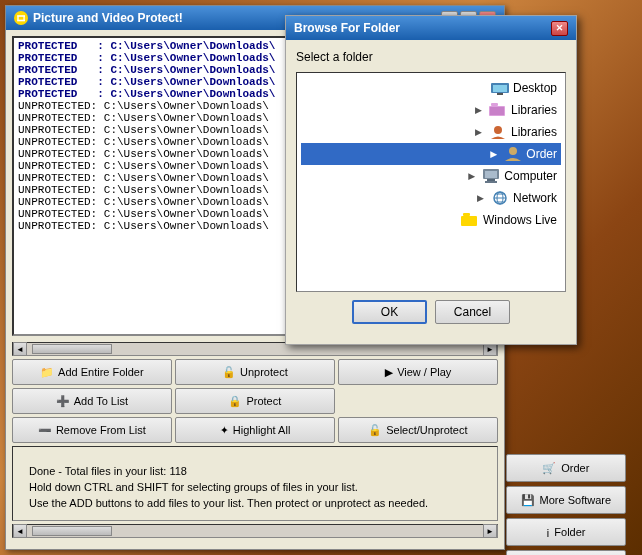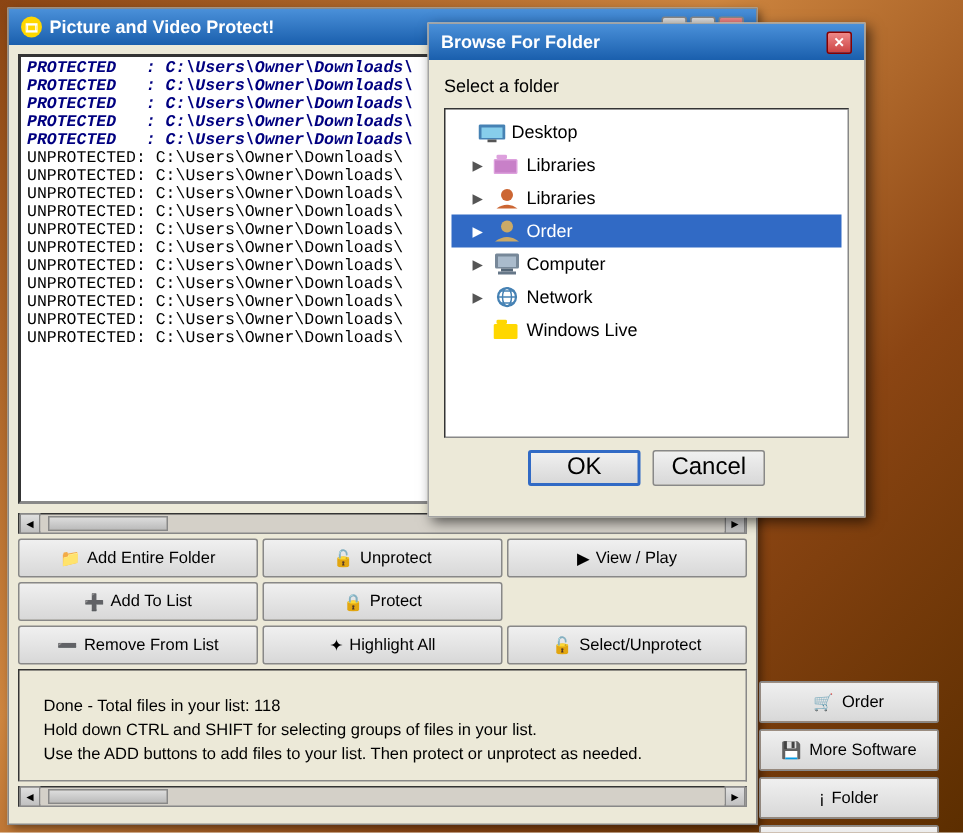--- a/index.html
+++ b/index.html
@@ -71,21 +71,21 @@
       justify-content: center;
       cursor: pointer;
       color: #333;
     }
 
     .title-btn.close-btn {
       background: linear-gradient(to bottom, #e88, #c44);
       color: white;
     }
 
-    .file-row-protected { color: #000080; font-weight: bold; font-style: italic; }
+    .file-row-protected { color: #000080; font-weight: bold; }
     .file-row-unprotected { color: #000; }
 
     
     .file-list-scroll-wrap {
       display: flex;
       height: 300px;
       margin: 6px;
       border: 2px inset #888;
       background: white;
     }
@@ -257,20 +257,21 @@
       overflow: hidden;
     }
 
     .tree-item {
       display: flex;
       align-items: center;
       padding: 2px 4px;
       cursor: pointer;
       height: 22px;
       gap: 4px;
+      justify-content: flex-end;
     }
     .tree-item.selected { background: #316AC5; color: white; }
 
     .tree-arrow {
       width: 10px;
       font-size: 9px;
       color: #555;
       flex-shrink: 0;
     }
 
@@ -293,21 +294,21 @@
       gap: 8px;
       margin-top: 8px;
     }
 
     .dialog-btn {
       width: 75px;
       height: 24px;
       background: linear-gradient(to bottom, #f0f0f0, #d8d8d8);
       border: 1px solid #888;
       border-radius: 2px;
-      font-size: 16px;
+      font-size: 12px;
       cursor: pointer;
       display: flex;
       align-items: center;
       justify-content: center;
     }
 
     .dialog-btn.ok-btn {
       border: 2px solid #316AC5;
     }
   </style>

